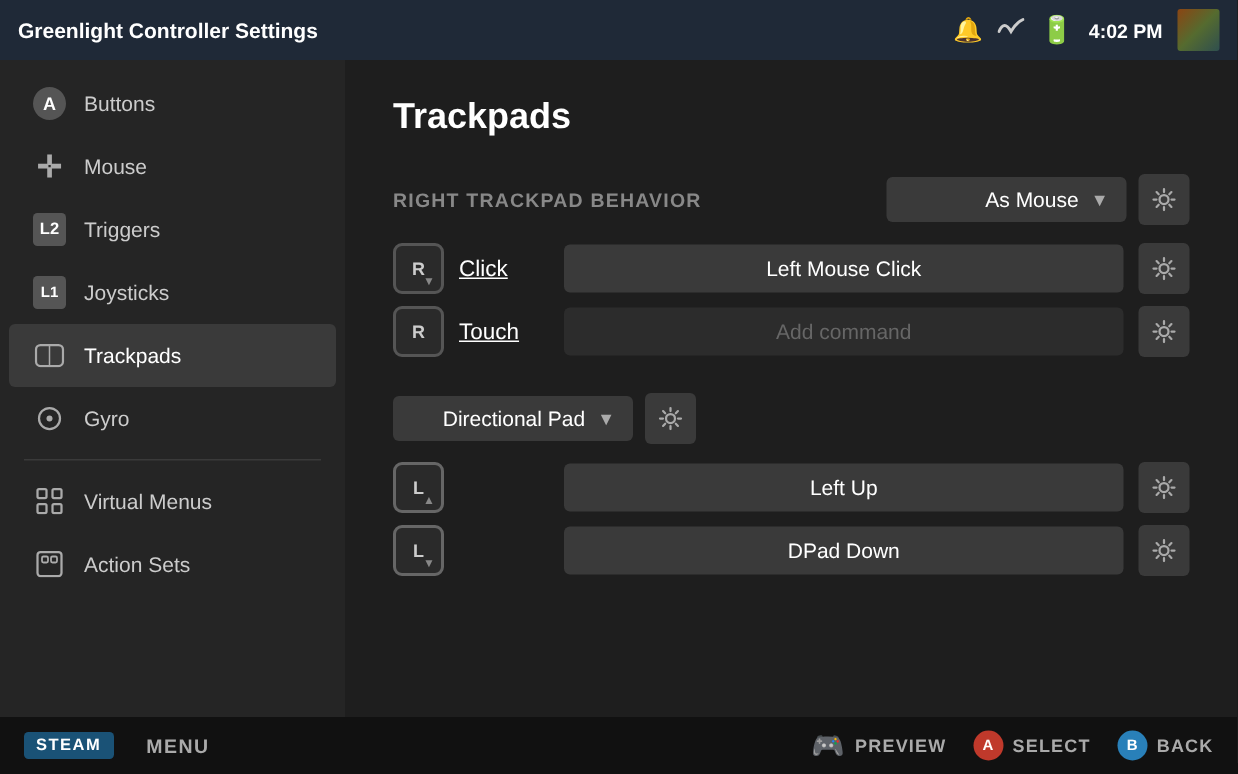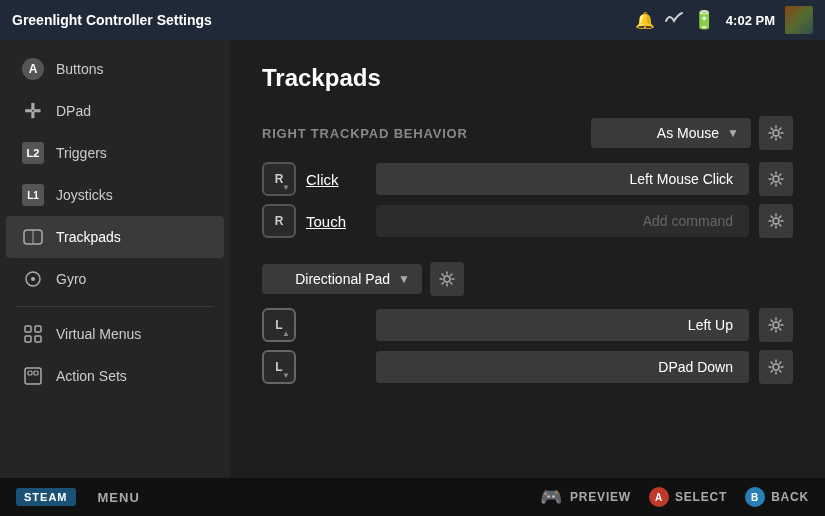--- a/index.html
+++ b/index.html
@@ -215,21 +215,21 @@
     }
     .action-btn {
       background: #3a3a3a;
       border: none;
       border-radius: 4px;
       padding: 8px 16px;
       color: #ffffff;
       font-size: 14px;
       cursor: pointer;
       width: 100%;
-      text-align: right;
+      text-align: center;
     }
     .action-btn.empty {
       color: #666;
       background: #2c2c2c;
     }
 
     .section-block {
       margin-bottom: 24px;
     }
 
@@ -311,21 +311,21 @@
 
 <div class="main">
 
   <div class="sidebar">
     <div class="sidebar-item">
       <div class="sidebar-item-icon" style="background:#555; border-radius:50%; width:22px; height:22px; font-size:12px; color:white; display:flex; align-items:center; justify-content:center; font-weight:bold;">A</div>
       <span>Buttons</span>
     </div>
     <div class="sidebar-item">
       <div class="sidebar-item-icon" style="font-size:20px; color:#aaa;">✛</div>
-      <span>DPad</span>
+      <span>Mouse</span>
     </div>
     <div class="sidebar-item">
       <div class="sidebar-item-icon" style="font-size:11px; background:#555; border-radius:3px; padding:1px 3px; color:white; font-weight:bold;">L2</div>
       <span>Triggers</span>
     </div>
     <div class="sidebar-item">
       <div class="sidebar-item-icon" style="font-size:10px; background:#555; border-radius:3px; padding:1px 2px; color:white; font-weight:bold;">L1</div>
       <span>Joysticks</span>
     </div>
     <div class="sidebar-item active">

